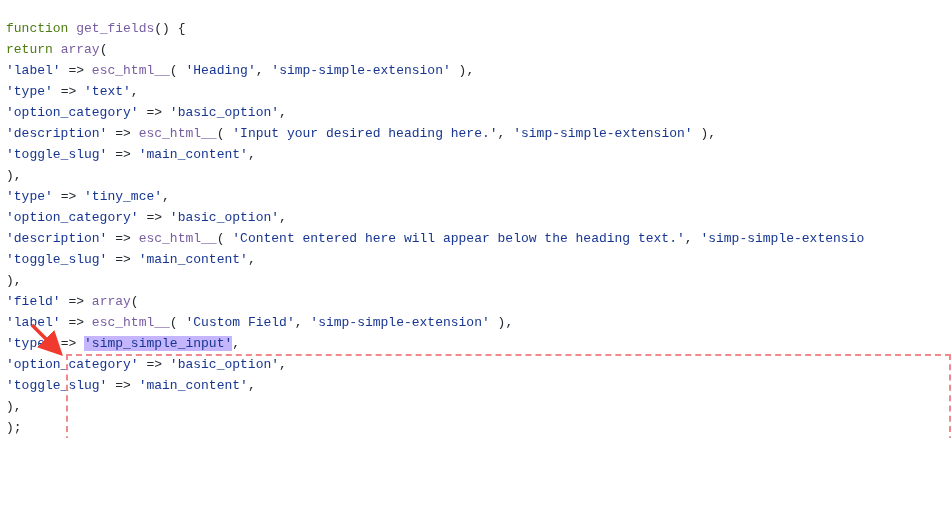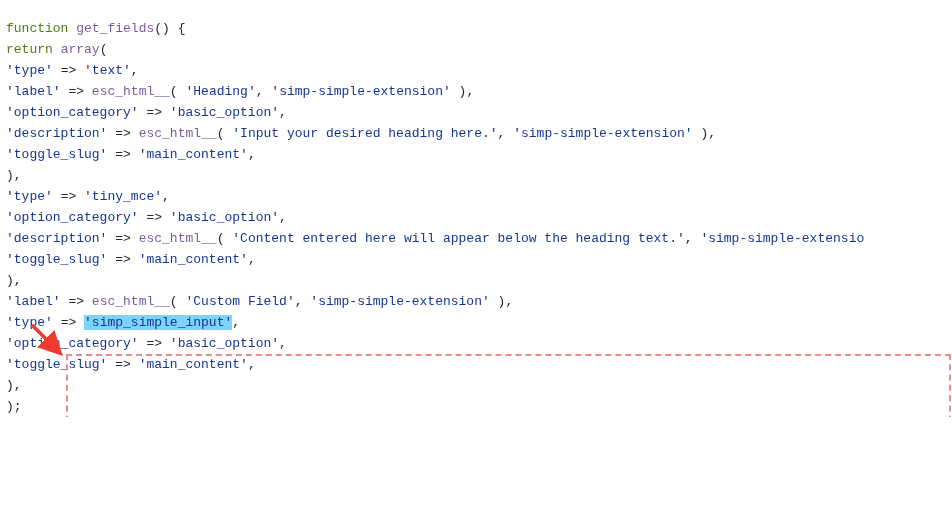--- a/index.html
+++ b/index.html
@@ -14,49 +14,50 @@
     overflow: hidden;
   }
   .code-container { position: relative; }
   .line { display: block; }
   .kw { color: #4d7c0f; }     
   .fn { color: #795da3; }     
   .sym { color: #24292e; }    
   .str { color: #183691; }    
   .key { color: #183691; }    
   .arrow { color: #24292e; }
-  .hl { background: #7dd3fc; }
+  .hl { background: #c4b5fd; }
   .dashed-box {
     position: absolute;
     border: 2px dashed #f08a8a;
     pointer-events: none;
   }
   .arrow-svg {
     position: absolute;
     pointer-events: none;
   }
 </style>
 </head>
 <body>
 
 <div class="code-container">
 
 <span class="line"><span class="kw">function</span> <span class="fn">get_fields</span><span class="sym">(</span><span class="sym">)</span> <span class="sym">{</span></span>
 <span class="line"> <span class="kw">return</span> <span class="fn">array</span><span class="sym">(</span></span>
+<span class="line">                <span class="key">'label'</span>           <span class="arrow">=&gt;</span> <span class="fn">esc_html__</span><span class="sym">(</span> <span class="str">'Heading'</span><span class="sym">,</span> <span class="str">'simp-simple-extension'</span> <span class="sym">)</span><span class="sym">,</span></span>
 <span class="line">                <span class="key">'type'</span>            <span class="arrow">=&gt;</span> <span class="str">'text'</span><span class="sym">,</span></span>
-<span class="line">                <span class="key">'label'</span>           <span class="arrow">=&gt;</span> <span class="fn">esc_html__</span><span class="sym">(</span> <span class="str">'Heading'</span><span class="sym">,</span> <span class="str">'simp-simple-extension'</span> <span class="sym">)</span><span class="sym">,</span></span>
 <span class="line">                <span class="key">'option_category'</span> <span class="arrow">=&gt;</span> <span class="str">'basic_option'</span><span class="sym">,</span></span>
 <span class="line">                <span class="key">'description'</span>     <span class="arrow">=&gt;</span> <span class="fn">esc_html__</span><span class="sym">(</span> <span class="str">'Input your desired heading here.'</span><span class="sym">,</span> <span class="str">'simp-simple-extension'</span> <span class="sym">)</span><span class="sym">,</span></span>
 <span class="line">                <span class="key">'toggle_slug'</span>     <span class="arrow">=&gt;</span> <span class="str">'main_content'</span><span class="sym">,</span></span>
 <span class="line">        <span class="sym">)</span><span class="sym">,</span></span>
 <span class="line">                <span class="key">'type'</span>            <span class="arrow">=&gt;</span> <span class="str">'tiny_mce'</span><span class="sym">,</span></span>
 <span class="line">                <span class="key">'option_category'</span> <span class="arrow">=&gt;</span> <span class="str">'basic_option'</span><span class="sym">,</span></span>
 <span class="line">                <span class="key">'description'</span>     <span class="arrow">=&gt;</span> <span class="fn">esc_html__</span><span class="sym">(</span> <span class="str">'Content entered here will appear below the heading text.'</span><span class="sym">,</span> <span class="str">'simp-simple-extensio</span></span>
 <span class="line">                <span class="key">'toggle_slug'</span>     <span class="arrow">=&gt;</span> <span class="str">'main_content'</span><span class="sym">,</span></span>
 <span class="line">        <span class="sym">)</span><span class="sym">,</span></span>
+<span class="line">        <span class="key">'field'</span>     <span class="arrow">=&gt;</span> <span class="fn">array</span><span class="sym">(</span></span>
 <span class="line">                <span class="key">'label'</span>           <span class="arrow">=&gt;</span> <span class="fn">esc_html__</span><span class="sym">(</span> <span class="str">'Custom Field'</span><span class="sym">,</span> <span class="str">'simp-simple-extension'</span> <span class="sym">)</span><span class="sym">,</span></span>
 <span class="line">                <span class="key">'type'</span>            <span class="arrow">=&gt;</span> <span class="str hl">'simp_simple_input'</span><span class="sym">,</span></span>
 <span class="line">                <span class="key">'option_category'</span> <span class="arrow">=&gt;</span> <span class="str">'basic_option'</span><span class="sym">,</span></span>
 <span class="line">                <span class="key">'toggle_slug'</span>     <span class="arrow">=&gt;</span> <span class="str">'main_content'</span><span class="sym">,</span></span>
 <span class="line">        <span class="sym">)</span><span class="sym">,</span></span>
 <span class="line"> <span class="sym">);</span></span>
 
   <div class="dashed-box" style="left:60px; top:336px; width:885px; height:150px;"></div>
 
   <svg class="arrow-svg" style="left:22px; top:303px;" width="42" height="42" viewBox="0 0 42 42">

